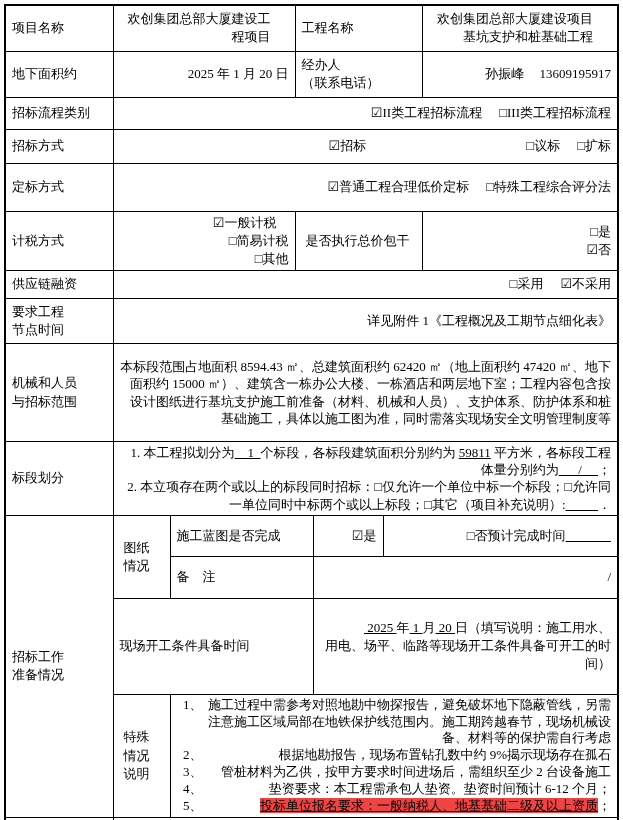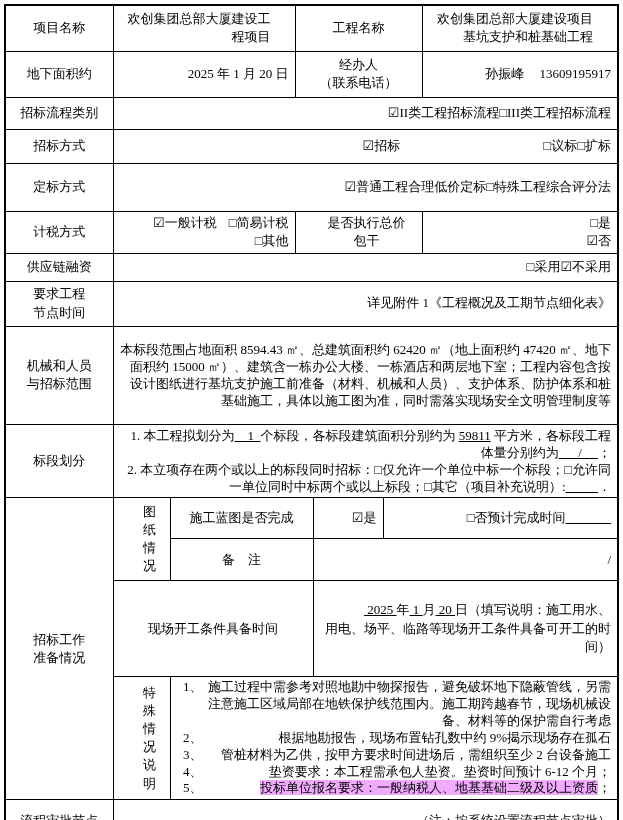--- a/index.html
+++ b/index.html
@@ -6,33 +6,33 @@
   body {
     width:623px; height:820px; overflow:hidden;
     font-family:"Liberation Serif","DejaVu Serif",serif;
     font-size:13px; color:#000;
   }
   table.form {
     border-collapse:collapse; table-layout:fixed;
     width:613px; margin:4px; border:2px solid #000;
   }
   td { border:1px solid #000; padding:2px 6px; vertical-align:middle; line-height:1.4; overflow:hidden; }
-  td.lbl { text-align:center; }
+  td.lbl { }
   td.val { text-align:right; }
   .line { display:block; }
   .prewrap { white-space:pre-wrap; }
   .u { text-decoration:underline; white-space:pre; }
-  .hl { background:#f0abfc; }
-  .opt { display:inline-block; white-space:nowrap; }
+  .hl { background:#ef4444; text-decoration:underline; }
+  .opt { display:inline-block; white-space:nowrap;margin-left:17px; }
   .box { display:inline; }
   .w207 { width:207px; } .w167 { width:167px; } .w177 { width:177px; }
   .w201 { width:201px;padding-left:43px; } .w178 { width:178px; } .w54 { width:54px; }
   .mr12 { margin-right:12px; }
   .pr24 { padding-right:24px; }
-  .narrow { padding-left:26px; padding-right:10px;font-family:Liberation Serif, serif; }
+  .narrow { padding-left:10px; padding-right:10px;font-family:Liberation Serif, serif; }
   .para { line-height:1.32;margin-top:40px; }
   .items { line-height:1.3; }
   .item { display:flex; }
   .item .num { flex:0 0 26px; }
   .item .txt { flex:1; }
   .hr1{height:46px} .hr2{height:46px} .hr3{height:32px} .hr4{height:34px}
   .hr5{height:48px} .hr6{height:42px} .hr7{height:28px} .hr8{height:45px}
   .hr9{height:98px} .hr10{height:71px} .hr11a{height:41px} .hr11b{height:42px}
   .hr11c{height:57px} .hr11d{height:121px} .hr12{height:44px}
 </style>

